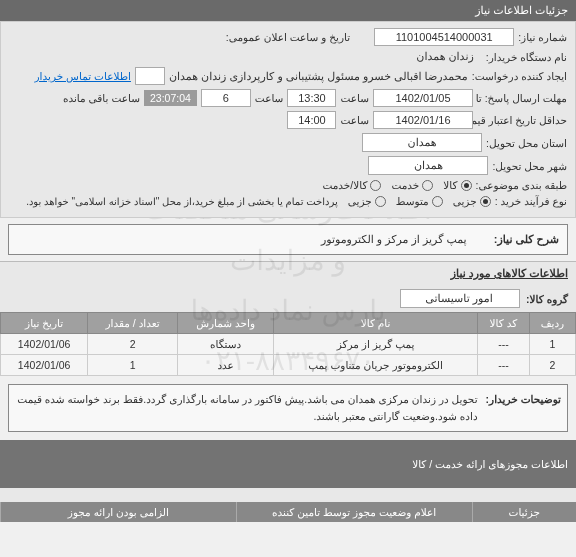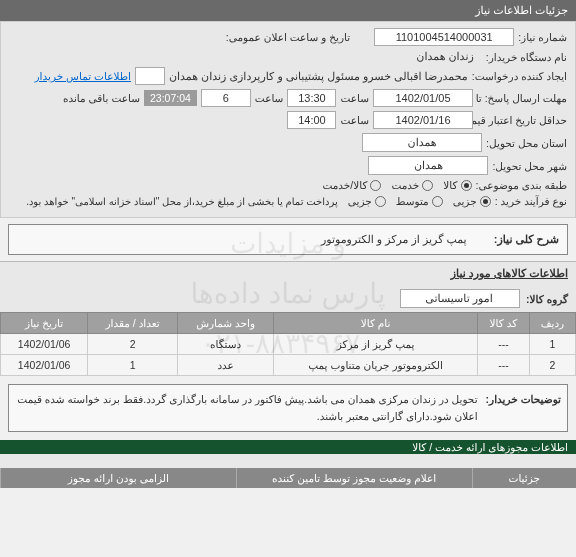--- a/index.html
+++ b/index.html
@@ -155,23 +155,23 @@
   font-size: 10.5px;
   line-height: 1.6;
   display: flex;
   gap: 8px;
 }
 .note-label {
   font-weight: bold;
   white-space: nowrap;
 }
 .sub-header {
-  background: #14532d;
-  color: #fff;
-  padding: 1px 8px;
+  background: #737373;
+  color: #fff;
+  padding: 18px 8px;
   font-size: 10.5px;
 }
 .bottom-bar {
   display: flex;
   background: #888;
   color: #fff;
 }
 .bottom-cell {
   flex: 1;
   padding: 4px 8px;
@@ -318,21 +318,21 @@
         <td>الکتروموتور جریان متناوب پمپ</td>
         <td>عدد</td>
         <td>1</td>
         <td>1402/01/06</td>
       </tr>
     </tbody>
 </table>
 
 <div class="note-box">
   <span class="note-label">توضیحات خریدار:</span>
-  <span>تحویل در زندان مرکزی همدان می باشد.پیش فاکتور در سامانه بارگذاری گردد.فقط برند خواسته شده قیمت اعلان شود.دارای گارانتی معتبر باشند.</span>
+  <span>تحویل در زندان مرکزی همدان می باشد.پیش فاکتور در سامانه بارگذاری گردد.فقط برند خواسته شده قیمت داده شود.وضعیت گارانتی معتبر باشند.</span>
 </div>
 
 <div class="sub-header">اطلاعات مجوزهای ارائه خدمت / کالا</div>
 
 <div style="height:14px;background:#e8e8e8"></div>
 
 <div class="bottom-bar">
   <div class="bottom-cell">جزئیات</div>
   <div class="bottom-cell">اعلام وضعیت مجوز توسط تامین کننده</div>
   <div class="bottom-cell">الزامی بودن ارائه مجوز</div>

